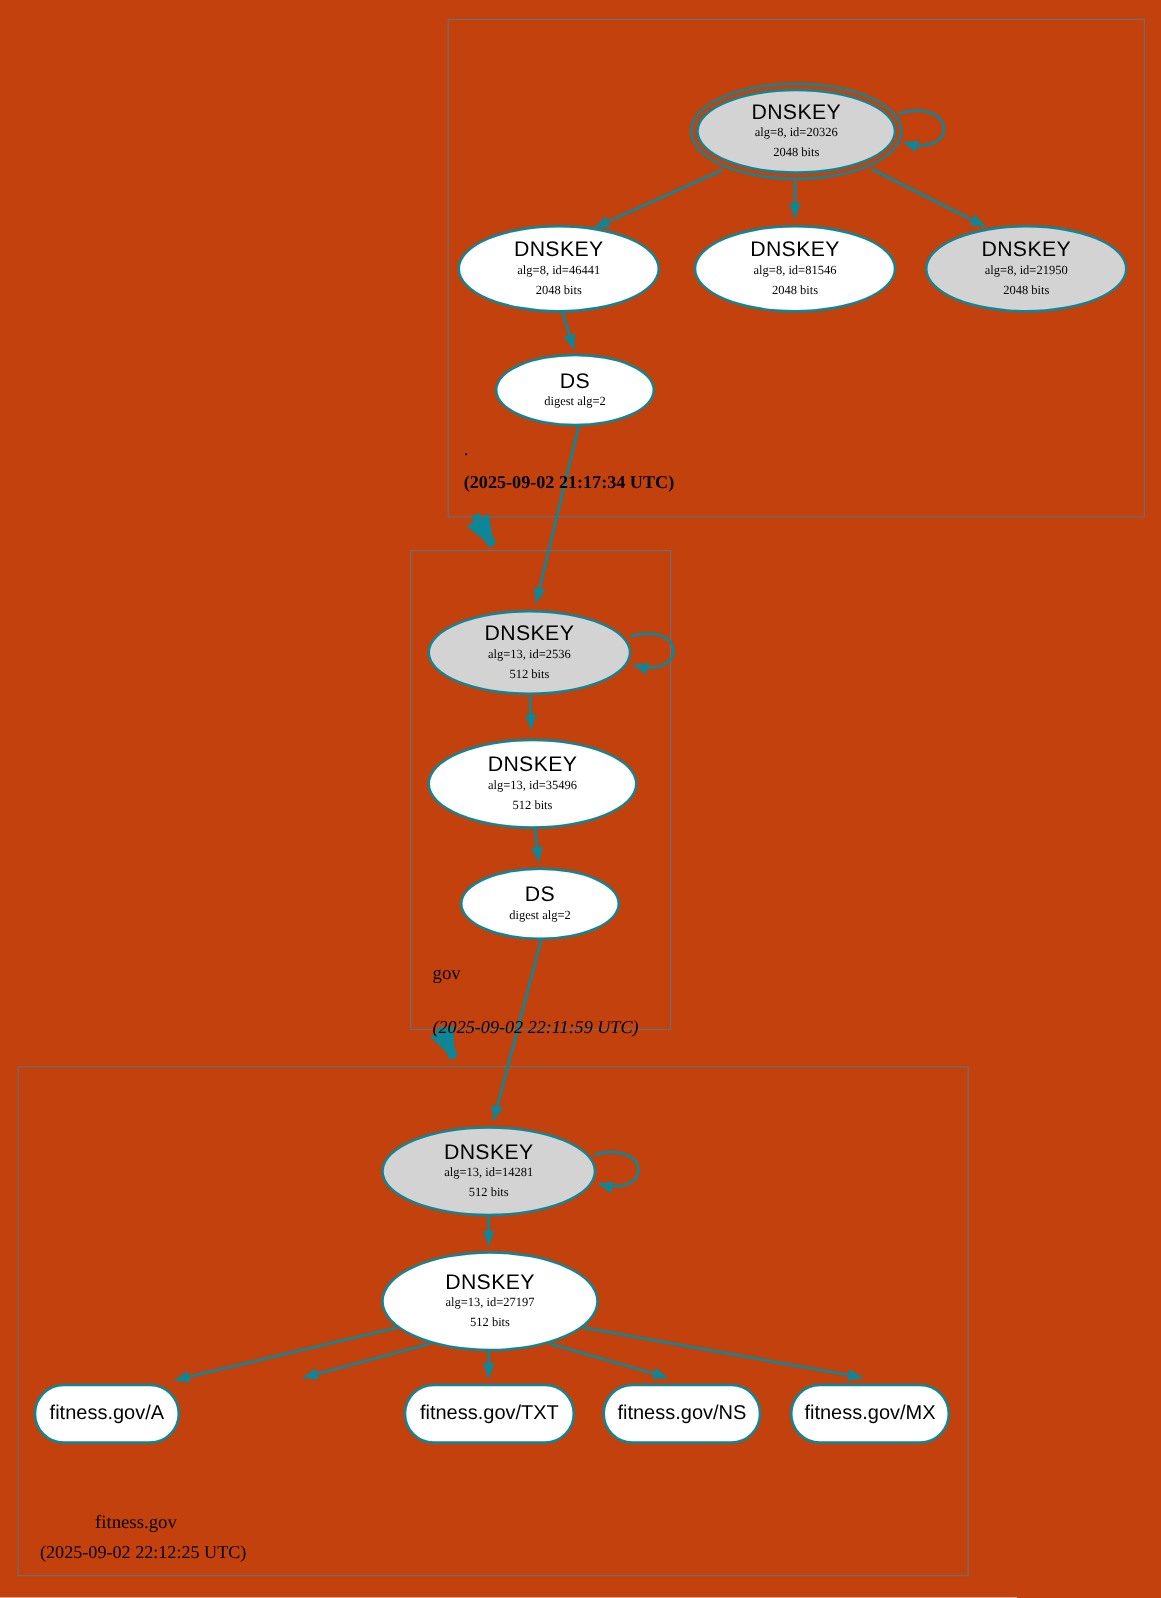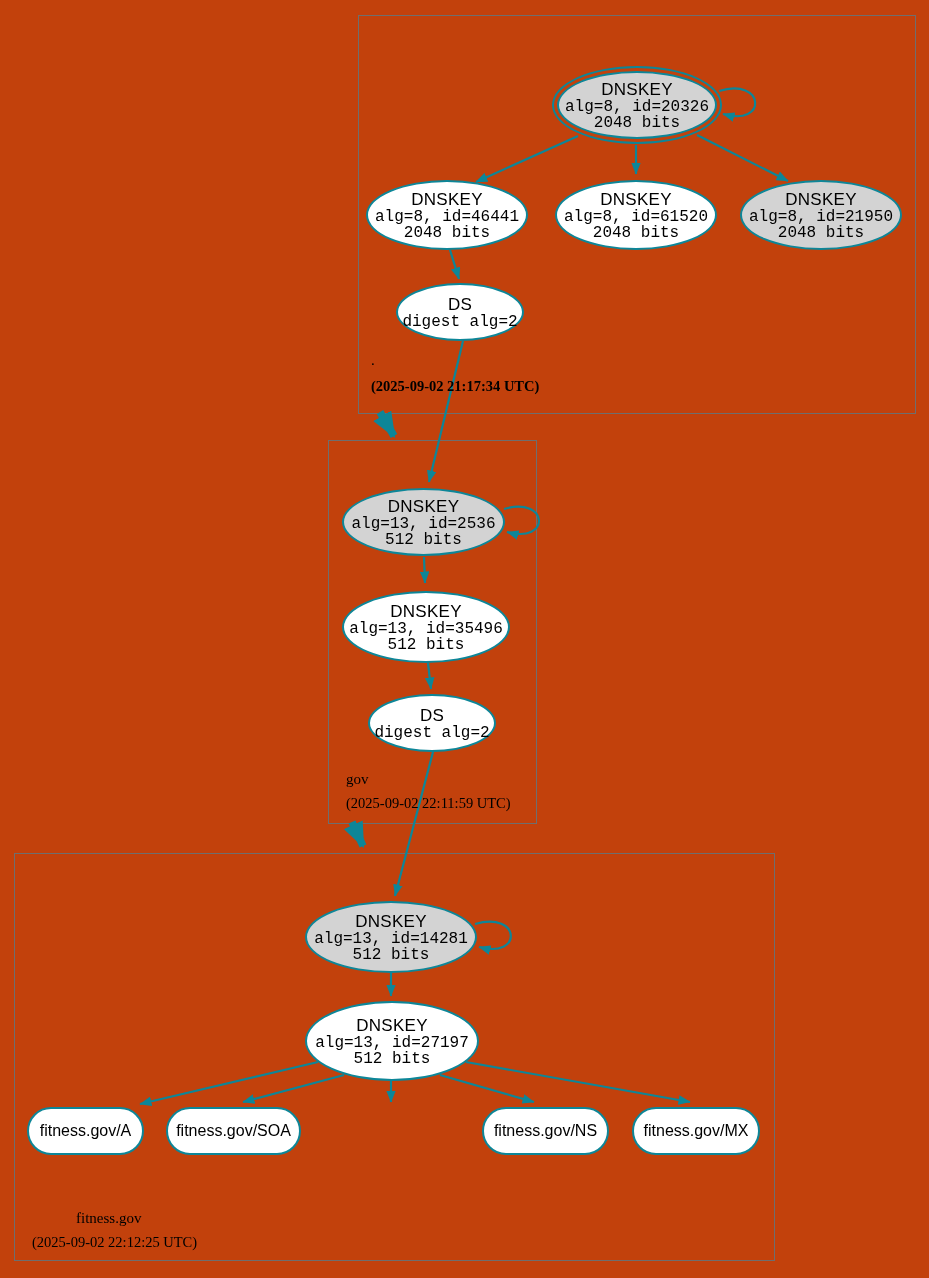--- a/index.html
+++ b/index.html
@@ -40,22 +40,22 @@
     border:2.6px solid #0d8698;border-radius:50%;
     background:#d3d3d3;
     z-index:0;
   }
   .node-text{position:relative;z-index:1;display:flex;flex-direction:column;align-items:center;justify-content:center;}
   .node-title{
     font-family:"Liberation Sans", sans-serif;
     font-size:17px;line-height:19px;letter-spacing:.3px;
   }
   .node-detail{
-    font-family:Liberation Mono, monospace;
-    font-size:16px;line-height:16px;
+    font-family:Liberation Serif, serif;
+    font-size:10px;line-height:16px;
   }
   .rrset{
     position:absolute;z-index:3;
     display:flex;align-items:center;justify-content:center;
     border:2.4px solid #0d8698;border-radius:24px;
     background:#fff;
     font-family:"Liberation Sans", sans-serif;
     font-size:16px;
     box-sizing:border-box;
   }
@@ -130,21 +130,21 @@
   </div>
 
   <div class="node ellipse" style="left:366px;top:180px;width:162px;height:70px;">
     <span class="node-title">DNSKEY</span>
     <span class="node-detail">alg=8, id=46441</span>
     <span class="node-detail">2048 bits</span>
   </div>
 
   <div class="node ellipse" style="left:555px;top:180px;width:162px;height:70px;">
     <span class="node-title">DNSKEY</span>
-    <span class="node-detail">alg=8, id=61520</span>
+    <span class="node-detail">alg=8, id=81546</span>
     <span class="node-detail">2048 bits</span>
   </div>
 
   <div class="node ellipse gray" style="left:740px;top:180px;width:162px;height:70px;">
     <span class="node-title">DNSKEY</span>
     <span class="node-detail">alg=8, id=21950</span>
     <span class="node-detail">2048 bits</span>
   </div>
 
   <div class="node ellipse" style="left:396px;top:283px;width:128px;height:58px;">
@@ -166,35 +166,35 @@
     <span class="node-detail">alg=13, id=35496</span>
     <span class="node-detail">512 bits</span>
   </div>
 
   <div class="node ellipse" style="left:368px;top:694px;width:128px;height:58px;">
     <span class="node-title">DS</span>
     <span class="node-detail">digest alg=2</span>
   </div>
 
   <div class="zone-label" style="left:346px;top:771px;">gov</div>
-  <div class="zone-ts" style="left:346px;top:795px;">(2025-09-02 22:11:59 UTC)</div>
+  <div class="zone-ts" style="left:346px;top:814px;font-style:italic;">(2025-09-02 22:11:59 UTC)</div>
 
   <div class="node ellipse gray" style="left:305px;top:901px;width:172px;height:72px;">
     <span class="node-title">DNSKEY</span>
     <span class="node-detail">alg=13, id=14281</span>
     <span class="node-detail">512 bits</span>
   </div>
 
   <div class="node ellipse" style="left:305px;top:1001px;width:174px;height:80px;">
     <span class="node-title">DNSKEY</span>
     <span class="node-detail">alg=13, id=27197</span>
     <span class="node-detail">512 bits</span>
   </div>
 
   <div class="rrset" style="left:27px;top:1107px;width:117px;height:48px;">fitness.gov/A</div>
-  <div class="rrset" style="left:166px;top:1107px;width:135px;height:48px;">fitness.gov/SOA</div>
+  <div class="rrset" style="left:323px;top:1107px;width:137px;height:48px;">fitness.gov/TXT</div>
   <div class="rrset" style="left:632px;top:1107px;width:128px;height:48px;">fitness.gov/MX</div>
   <div class="rrset" style="left:482px;top:1107px;width:127px;height:48px;">fitness.gov/NS</div>
 
   <div class="zone-label" style="left:32px;top:1210px;margin-left:44px;">fitness.gov</div>
   <div class="zone-ts" style="left:32px;top:1234px;">(2025-09-02 22:12:25 UTC)</div>
 
 </div>
 
 </body></html>

